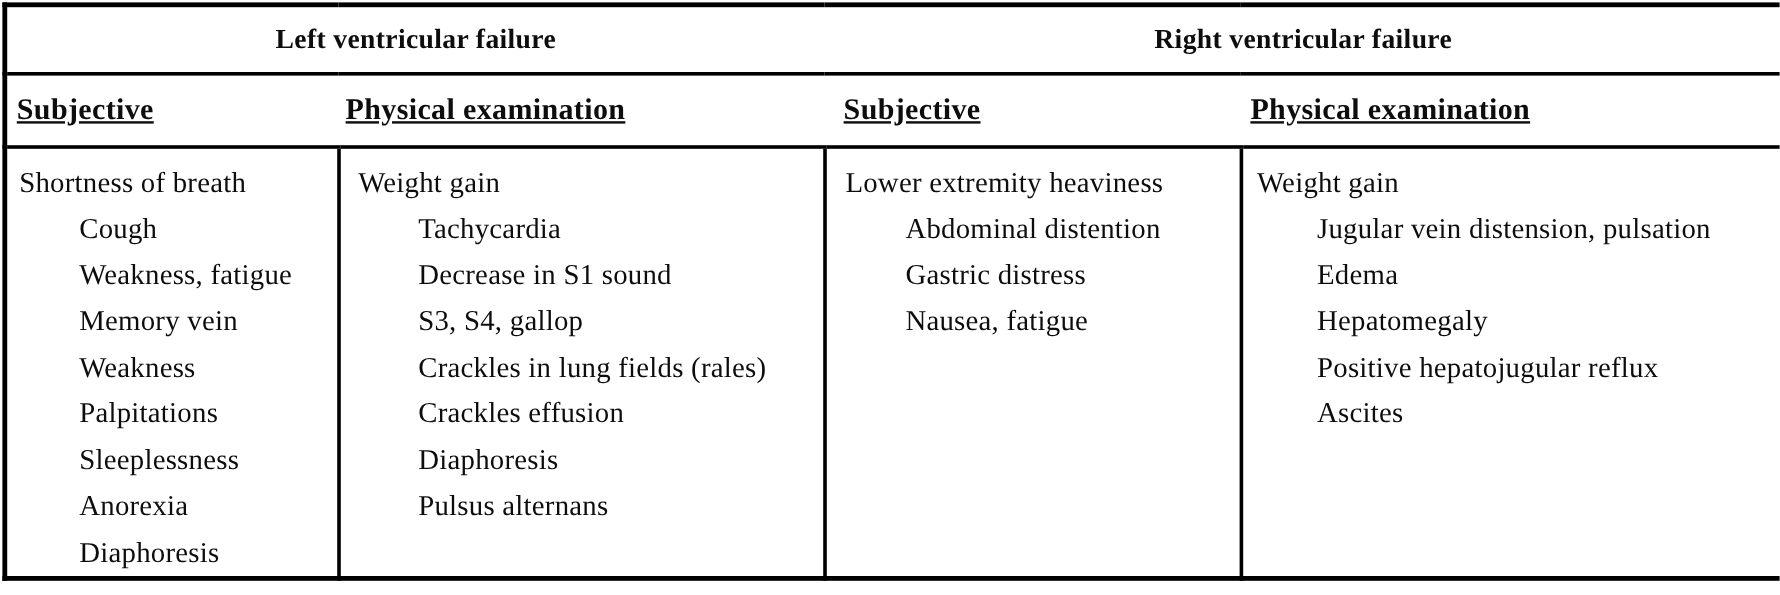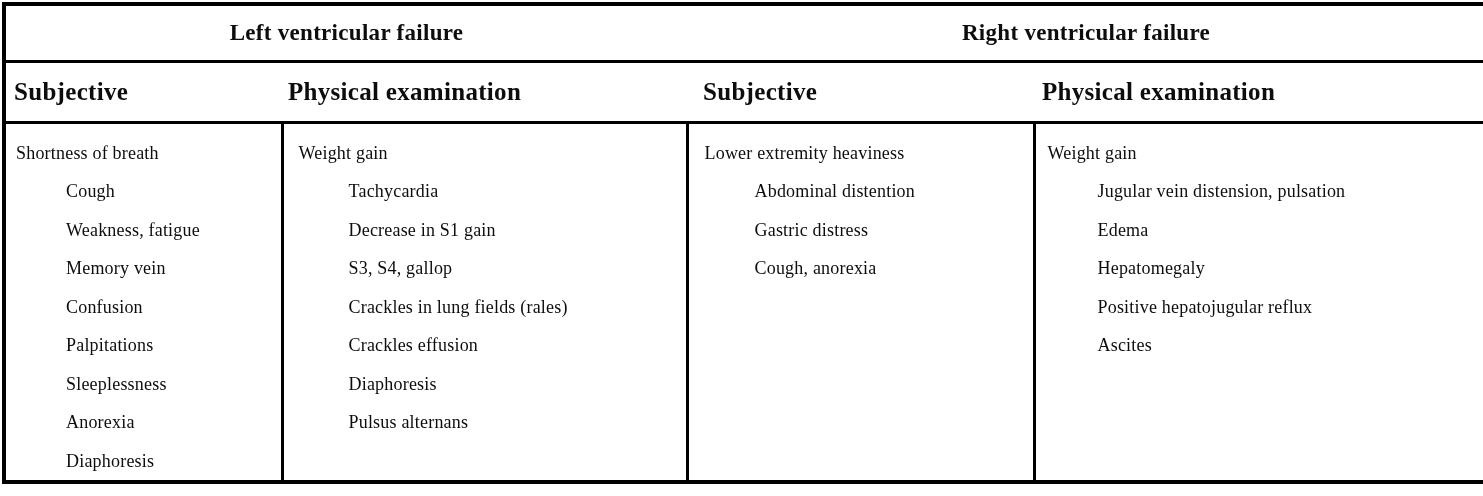--- a/index.html
+++ b/index.html
@@ -43,31 +43,32 @@
   }
   tr.col-row { height: 61px; }
   tr.col-row th {
     border-bottom: 3px solid var(--border-color);
     font-size: 25px;
     font-weight: bold;
     text-align: left;
     vertical-align: middle;
     letter-spacing: 0.3px;
     padding: 0;
+    text-decoration: underline;
   }
   tr.col-row th.h1 { padding-left: 8px; }
   tr.col-row th.h2 { padding-left: 6px; }
   tr.col-row th.h3 { padding-left: 16px; }
   tr.col-row th.h4 { padding-left: 8px; }
 
   tbody tr { height: 360px; }
   tbody td {
     vertical-align: top;
     padding: 10px 2px 0 0;
-    font-size: 18px;
+    font-size: 24px;
   }
   tbody td + td { border-left: 3px solid var(--border-color); margin-left: 47px; }
   tbody td.b1 { padding-left: 10px; }
   tbody td.b2 { padding-left: 15px; }
   tbody td.b3 { padding-left: 16px; }
   tbody td.b4 { padding-left: 12px; }
 
   .cell-list { margin: 0; }
   .cell-list .item {
     line-height: 38.5px;
@@ -105,39 +106,39 @@
         <div class="cell-list">
 
             <div class="item first">Shortness of breath</div>
 
             <div class="item">Cough</div>
 
             <div class="item">Weakness, fatigue</div>
 
             <div class="item">Memory vein</div>
 
-            <div class="item">Confusion</div>
+            <div class="item">Weakness</div>
 
             <div class="item">Palpitations</div>
 
             <div class="item">Sleeplessness</div>
 
             <div class="item">Anorexia</div>
 
             <div class="item">Diaphoresis</div>
           </div>
       </td>
       <td class="b2">
         <div class="cell-list">
 
             <div class="item first">Weight gain</div>
 
             <div class="item">Tachycardia</div>
 
-            <div class="item">Decrease in S1 gain</div>
+            <div class="item">Decrease in S1 sound</div>
 
             <div class="item">S3, S4, gallop</div>
 
             <div class="item">Crackles in lung fields (rales)</div>
 
             <div class="item">Crackles effusion</div>
 
             <div class="item">Diaphoresis</div>
 
             <div class="item">Pulsus alternans</div>
@@ -145,21 +146,21 @@
       </td>
       <td class="b3">
         <div class="cell-list">
 
             <div class="item first">Lower extremity heaviness</div>
 
             <div class="item">Abdominal distention</div>
 
             <div class="item">Gastric distress</div>
 
-            <div class="item">Cough, anorexia</div>
+            <div class="item">Nausea, fatigue</div>
           </div>
       </td>
       <td class="b4">
         <div class="cell-list">
 
             <div class="item first">Weight gain</div>
 
             <div class="item">Jugular vein distension, pulsation</div>
 
             <div class="item">Edema</div>

